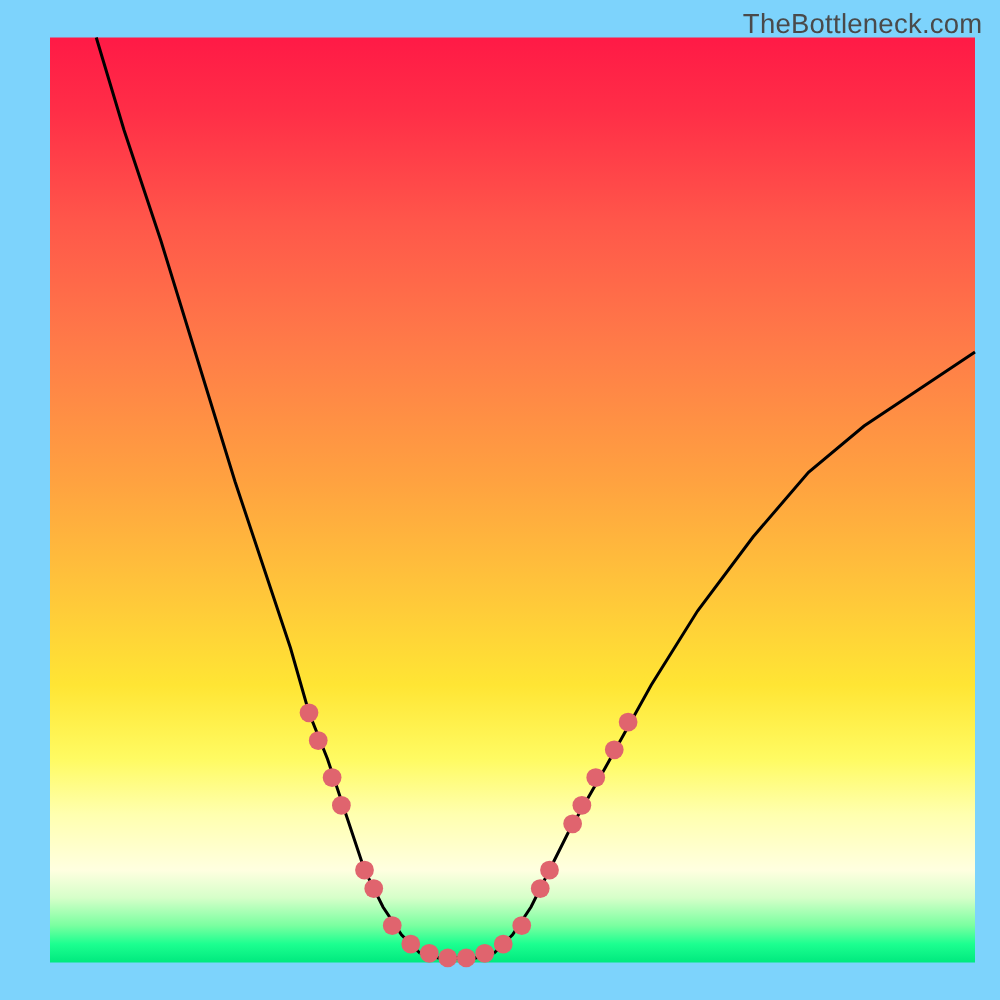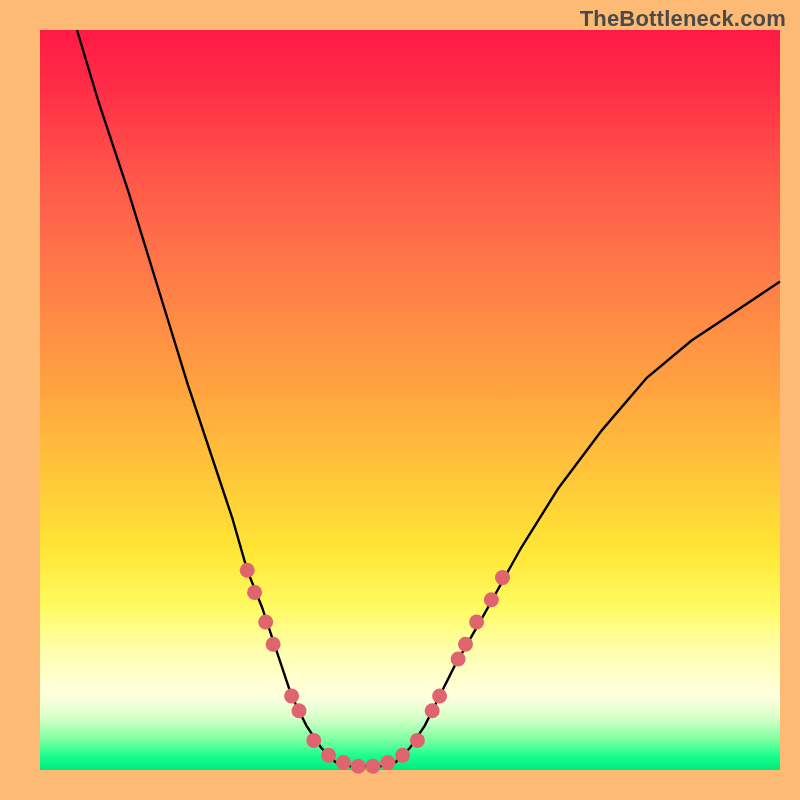--- a/index.html
+++ b/index.html
@@ -8,22 +8,21 @@
     width: 800px;
     height: 800px;
     overflow: hidden;
     background: #000;
     font-family: Arial, Helvetica, sans-serif;
   }
   .frame {
     position: relative;
     width: 800px;
     height: 800px;
-    background: #fdba74;
-    font-weight: bold;
+    background: #7dd3fc;
   }
   .watermark {
     position: absolute;
     top: 6px;
     right: 14px;
     color: #4a4a4a;
     font-size: 22px;
     letter-spacing: 0.2px;
     user-select: none;
   }

